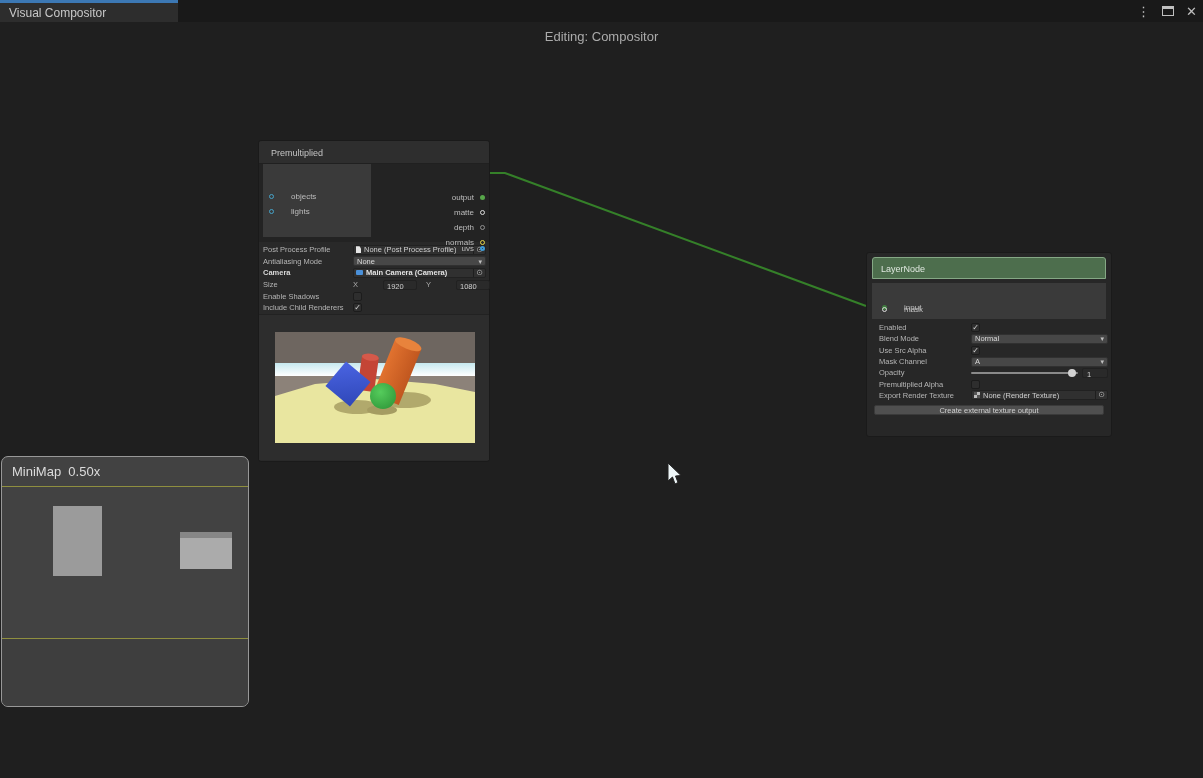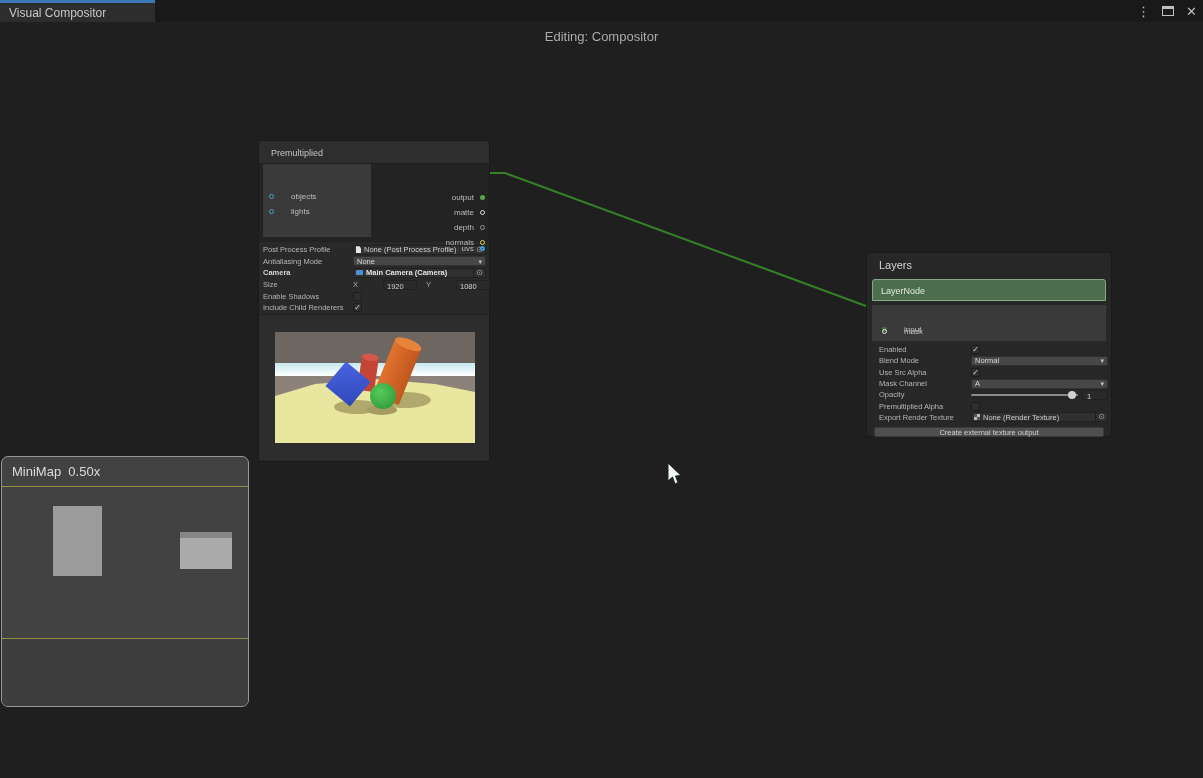--- a/index.html
+++ b/index.html
@@ -6,21 +6,21 @@
   html,body { width:1203px; height:778px; overflow:hidden; }
   body {
     background:#1f1f1f;
     font-family:"Liberation Sans", sans-serif;
     color:#c8c8c8;
     position:relative;
   }
   
   .tabbar { position:absolute; left:0; top:0; width:1203px; height:22px; background:#191919; }
   .tab {
-    position:absolute; left:0; top:0; width:155px; height:22px;
+    position:absolute; left:0; top:0; width:178px; height:22px;
     background:#2d2d2d; border-top:3px solid #3c78b4;
     font-size:12px; color:#c8c8c8; padding:3px 0 0 9px;
   }
   .win-icons { position:absolute; right:6px; top:0; height:22px; display:flex; align-items:center; gap:12px; }
   .kebab { color:#c0c0c0; font-size:13px; line-height:1; cursor:default; }
   .maxbox { width:12px; height:10px; border:1px solid #c0c0c0; border-top:3px solid #c0c0c0; }
   .closex { color:#c0c0c0; font-size:13px; line-height:1; }
   .editing-label {
     position:absolute; left:0; top:29px; width:1203px; text-align:center;
     font-size:13px; color:#ababab;
@@ -246,21 +246,20 @@
       </g>
       <g transform="translate(73,52) rotate(40)">
         <rect x="-16" y="-16" width="32" height="32" fill="url(#blueGrad)"></rect>
       </g>
       <circle cx="108" cy="64" r="13" fill="url(#greenGrad)"></circle>
     </svg>
   </div>
 </div>
 
 <div class="panel layers-panel">
-  <div class="layers-title">Layers</div>
   <div class="layer-node-header">
     <span>LayerNode</span>
   </div>
   <div class="layer-port-area">
     <div class="port-row" style="left:10px; top:20px;">
       <span class="port" style="background:#3f7d3f;"></span>
       <span>input</span>
     </div>
     <div class="port-row" style="left:10px; top:22px;">
       <span class="port ring" style="border:1.5px solid #dcdcdc;"></span>

